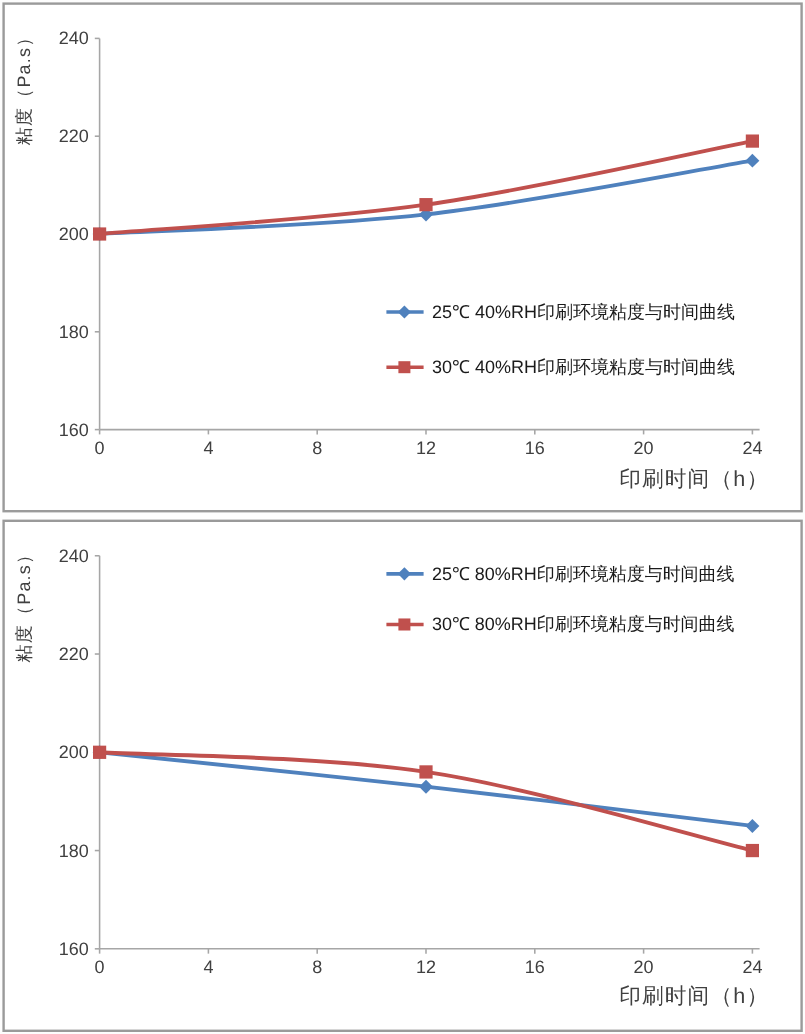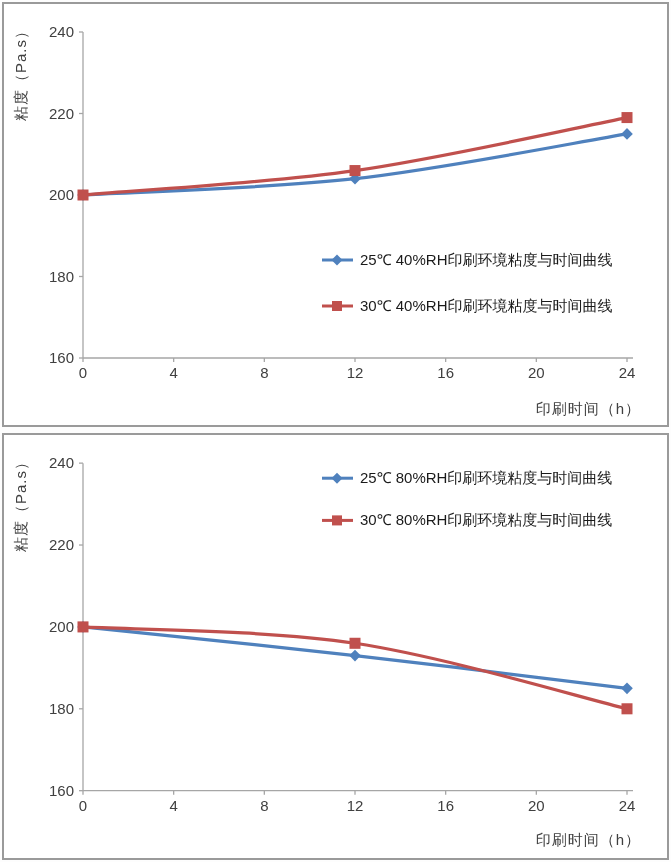--- a/index.html
+++ b/index.html
@@ -43,22 +43,22 @@
     font-size: 15px;
     letter-spacing: 1px;
     color: #404040;
     transform: rotate(-90deg);
     white-space: nowrap;
     pointer-events: none;
   }
   .xtitle {
     position: absolute;
     right: 26px;
-    top: 396px;
-    font-size: 15px;
+    top: 383px;
+    font-size: 18px;
     letter-spacing: 1px;
     color: #404040;
     white-space: nowrap;
   }
   text { font-family: "Liberation Sans", sans-serif; }
 </style>
 </head>
 <body>
 
 <div class="stage">

